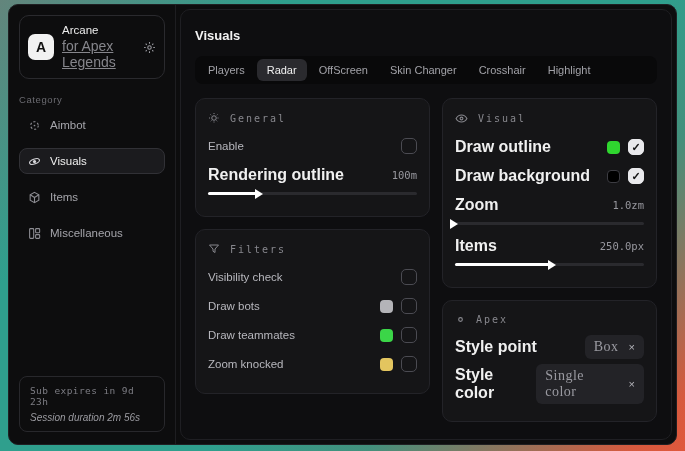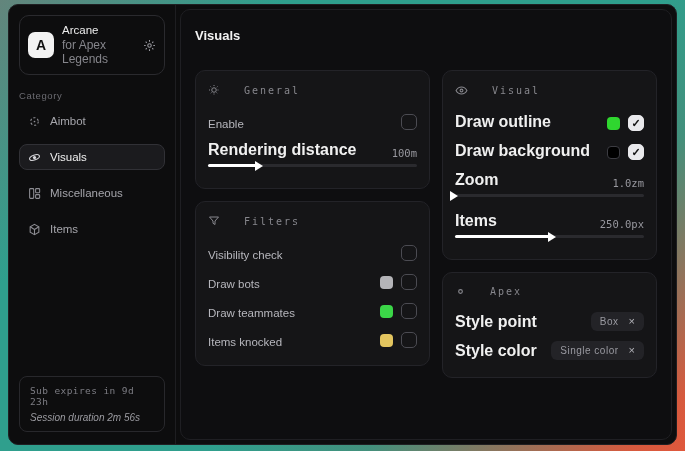--- a/index.html
+++ b/index.html
@@ -23,21 +23,21 @@
     border: 1px solid #2a2a2e; border-radius: 10px; padding: 8px;
     display: flex; align-items: center; gap: 8px;
   }
   .logo {
     width: 26px; height: 26px; border-radius: 7px; background: #f2f2f2;
     color: #111; font-weight: 700; font-size: 14px;
     display: flex; align-items: center; justify-content: center; flex: none;
   }
   .brand-text { flex: 1; min-width: 0; }
   .brand-name { color: #ececec; font-size: 11.5px; font-weight: 400; }
-  .brand-sub { color: #86868c; font-size: 12px; margin-top: 2px; }
+  .brand-sub { color: #86868c; font-size: 14px; margin-top: 2px; text-decoration: underline; }
   .brand-gear { color: #9a9aa0; flex: none; display: flex; }
   .category {
     color: #6b6b71; font-size: 9.5px; letter-spacing: 0.6px;
     margin: 15px 0 7px;
   }
   .nav { display: flex; flex-direction: column; gap: 10px; }
   .nav-item {
     display: flex; align-items: center; gap: 9px; height: 26px;
     padding: 0 8px; border-radius: 8px; border: 1px solid transparent;
     color: #a5a5ab; font-size: 11.5px; cursor: pointer;
@@ -74,28 +74,28 @@
   .content {
     display: grid; grid-template-columns: 235px 1fr; gap: 12px;
     margin-top: 14px; align-items: start;
   }
   .col { display: flex; flex-direction: column; gap: 12px; }
   .panel {
     background: #151517; border: 1px solid #232328; border-radius: 10px;
     padding: 10px 12px 12px;
   }
   .sect-head {
-    display: flex; align-items: center; gap: 24px;
+    display: flex; align-items: center; gap: 10px;
     color: #87878d; margin: 3px 0 10px;
   }
   .sect-title {
     font-family: "DejaVu Sans Mono", monospace; font-size: 10px; letter-spacing: 2px;
   }
   .row {
-    display: flex; align-items: flex-end; justify-content: space-between;
+    display: flex; align-items: center; justify-content: space-between;
     min-height: 24px; margin: 5px 0;
   }
   .lbl { color: #b7b7bd; font-size: 11.5px; }
   .lbl.strong { color: #f0f0f0; font-weight: 700; font-size: 16px; }
   .val { font-family: "DejaVu Sans Mono", monospace; color: #98989f; font-size: 10.5px; }
   .right-group { display: flex; align-items: center; gap: 8px; }
   .checkbox {
     width: 16px; height: 16px; border-radius: 5px;
     border: 1.5px solid #4b4b52; cursor: pointer; flex: none;
     display: flex; align-items: center; justify-content: center;
@@ -111,21 +111,21 @@
   }
   .slider .fill { position: absolute; left: 0; top: 0; height: 3px; background: #ffffff; border-radius: 2px; }
   .slider .thumb {
     position: absolute; right: -3px; top: -3.5px; width: 0; height: 0;
     border-left: 8px solid #ffffff; border-top: 5px solid transparent; border-bottom: 5px solid transparent;
   }
   .chip {
     background: #232327; border-radius: 6px; padding: 4px 9px;
     display: flex; align-items: center; gap: 10px; cursor: pointer;
   }
-  .chip-text { font-family: Liberation Sans, sans-serif; color: #9a9aa1; font-size: 10px; letter-spacing: 0.5px; }
+  .chip-text { font-family: Liberation Serif, serif; color: #9a9aa1; font-size: 14px; letter-spacing: 0.5px; }
   .chip-x { color: #b3b3b9; font-size: 11px; line-height: 1; cursor: pointer; }
   svg { display: block; }
 </style>
 </head>
 <body>
 
 <div class="window">
 
   <div class="sidebar">
     <div class="brand-card">
@@ -159,70 +159,78 @@
           <svg width="13" height="13" viewBox="0 0 24 24" fill="none" stroke="currentColor" stroke-width="2">
               <circle cx="12" cy="12" r="3" fill="currentColor" stroke="none"></circle>
               <ellipse cx="12" cy="12" rx="9.5" ry="4.5" transform="rotate(-20 12 12)"></ellipse>
             </svg>
         </span>
         <span>Visuals</span>
       </div>
       <div class="nav-item">
         <span class="ico">
           <svg width="13" height="13" viewBox="0 0 24 24" fill="none" stroke="currentColor" stroke-width="2">
+              <path d="M12 2.5l8 4.5v10l-8 4.5-8-4.5V7z"></path>
+              <path d="M12 12l8-5M12 12L4 7M12 12v9.5"></path>
+            </svg>
+        </span>
+        <span>Items</span>
+      </div>
+      <div class="nav-item">
+        <span class="ico">
+          <svg width="13" height="13" viewBox="0 0 24 24" fill="none" stroke="currentColor" stroke-width="2">
               <rect x="3" y="3" width="7.5" height="18" rx="1.5"></rect>
               <rect x="14" y="3" width="7.5" height="7.5" rx="1.5"></rect>
               <rect x="14" y="14" width="7.5" height="7" rx="1.5"></rect>
             </svg>
         </span>
         <span>Miscellaneous</span>
       </div>
-      <div class="nav-item">
-        <span class="ico">
-          <svg width="13" height="13" viewBox="0 0 24 24" fill="none" stroke="currentColor" stroke-width="2">
-              <path d="M12 2.5l8 4.5v10l-8 4.5-8-4.5V7z"></path>
-              <path d="M12 12l8-5M12 12L4 7M12 12v9.5"></path>
-            </svg>
-        </span>
-        <span>Items</span>
-      </div>
     </div>
 
     <div class="side-spacer"></div>
 
     <div class="footer-card">
       <div class="footer-line1">Sub expires in 9d 23h</div>
       <div class="footer-line2">Session duration 2m 56s</div>
     </div>
   </div>
 
   <div class="main">
     <div class="page-title">Visuals</div>
 
+    <div class="tabbar">
+      <div class="tab">Players</div>
+      <div class="tab selected">Radar</div>
+      <div class="tab">OffScreen</div>
+      <div class="tab">Skin Changer</div>
+      <div class="tab">Crosshair</div>
+      <div class="tab">Highlight</div>
+    </div>
 
     <div class="content">
 
       <div class="col">
 
         <div class="panel">
           <div class="sect-head">
             <span>
               <svg width="12" height="12" viewBox="0 0 24 24" fill="none" stroke="currentColor" stroke-width="2">
                   <circle cx="12" cy="12" r="4.5"></circle>
                   <path d="M12 2v3M12 19v3M2 12h3M19 12h3M5 5l2 2M17 17l2 2M19 5l-2 2M7 17l-2 2" stroke-dasharray="2 2"></path>
                 </svg>
             </span>
             <span class="sect-title">General</span>
           </div>
           <div class="row">
             <span class="lbl">Enable</span>
             <span class="checkbox"></span>
           </div>
           <div class="row">
-            <span class="lbl strong">Rendering distance</span>
+            <span class="lbl strong">Rendering outline</span>
             <span class="val">100m</span>
           </div>
           <div class="slider">
             <div class="fill" style="width: 25%;">
                 <div class="thumb"></div>
               </div>
           </div>
         </div>
 
         <div class="panel">
@@ -246,21 +254,21 @@
             </span>
           </div>
           <div class="row">
             <span class="lbl">Draw teammates</span>
             <span class="right-group">
               <span class="swatch" style="background-color: rgb(59, 214, 72);"></span>
               <span class="checkbox"></span>
             </span>
           </div>
           <div class="row">
-            <span class="lbl">Items knocked</span>
+            <span class="lbl">Zoom knocked</span>
             <span class="right-group">
               <span class="swatch" style="background-color: rgb(227, 197, 95);"></span>
               <span class="checkbox"></span>
             </span>
           </div>
         </div>
       </div>
 
       <div class="col">
 

